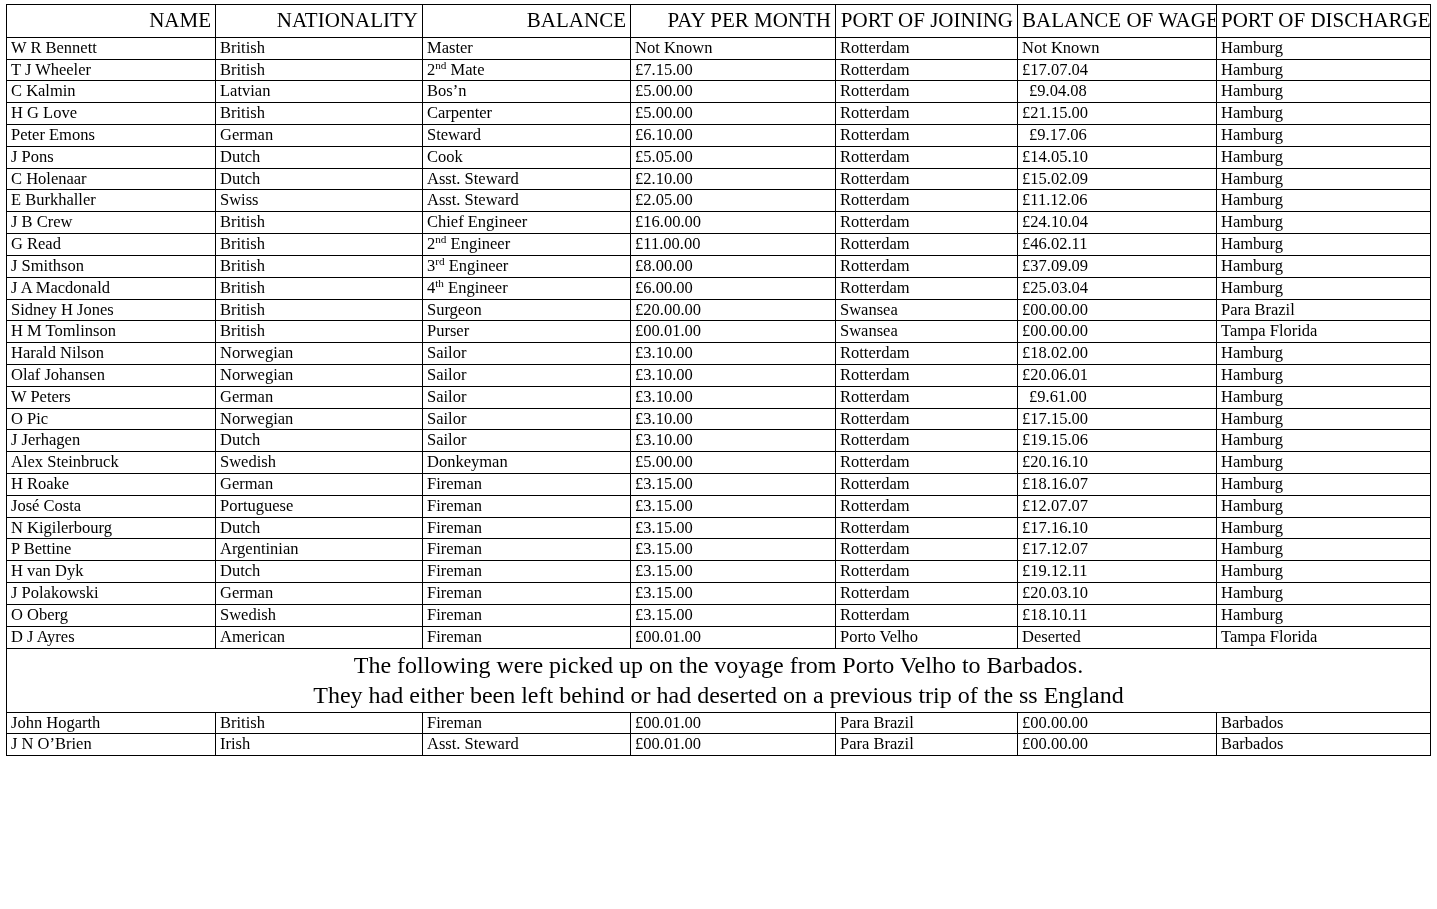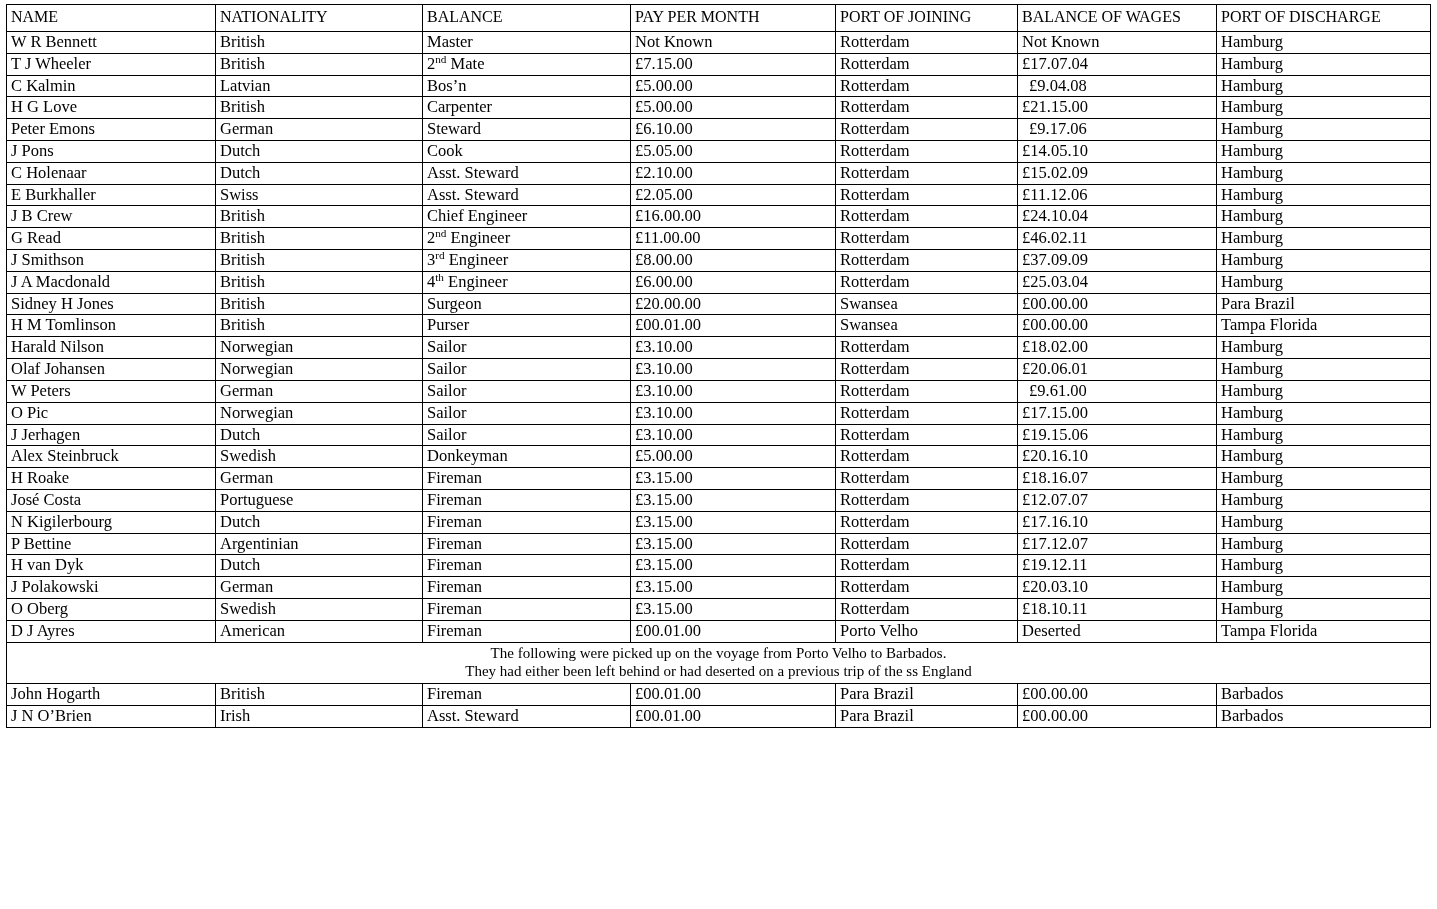--- a/index.html
+++ b/index.html
@@ -28,23 +28,23 @@
     line-height: 1.08;
   }
   table.crew th, table.crew td {
     border: 1px solid #000000;
     padding: 1px 4px 2px 4px;
     vertical-align: top;
     white-space: nowrap;
     overflow: hidden;
   }
   table.crew thead th {
-    text-align: left;
+    text-align: right;
     font-weight: normal;
-    font-size: 16px;
+    font-size: 21px;
     padding-top: 3px;
     padding-bottom: 4px;
     line-height: 1.18;
   }
   
   col.c-name       { width: 209px; }
   col.c-nat        { width: 207px; }
   col.c-cap        { width: 208px; }
   col.c-pay        { width: 205px; }
   col.c-join       { width: 182px; }
@@ -53,21 +53,21 @@
 
   td.num {
     text-align: left;
   }
   td.num.indent {
     padding-left: 11px;
   }
   .note-row td {
     text-align: center;
     padding: 2px 4px 3px 4px;
-    font-size: 15px;
+    font-size: 24px;
     line-height: 1.25;
     white-space: normal;
   }
   .note-line { display: block; }
   sup {
     font-size: 0.68em;
     vertical-align: super;
     line-height: 0;
   }
 </style>

